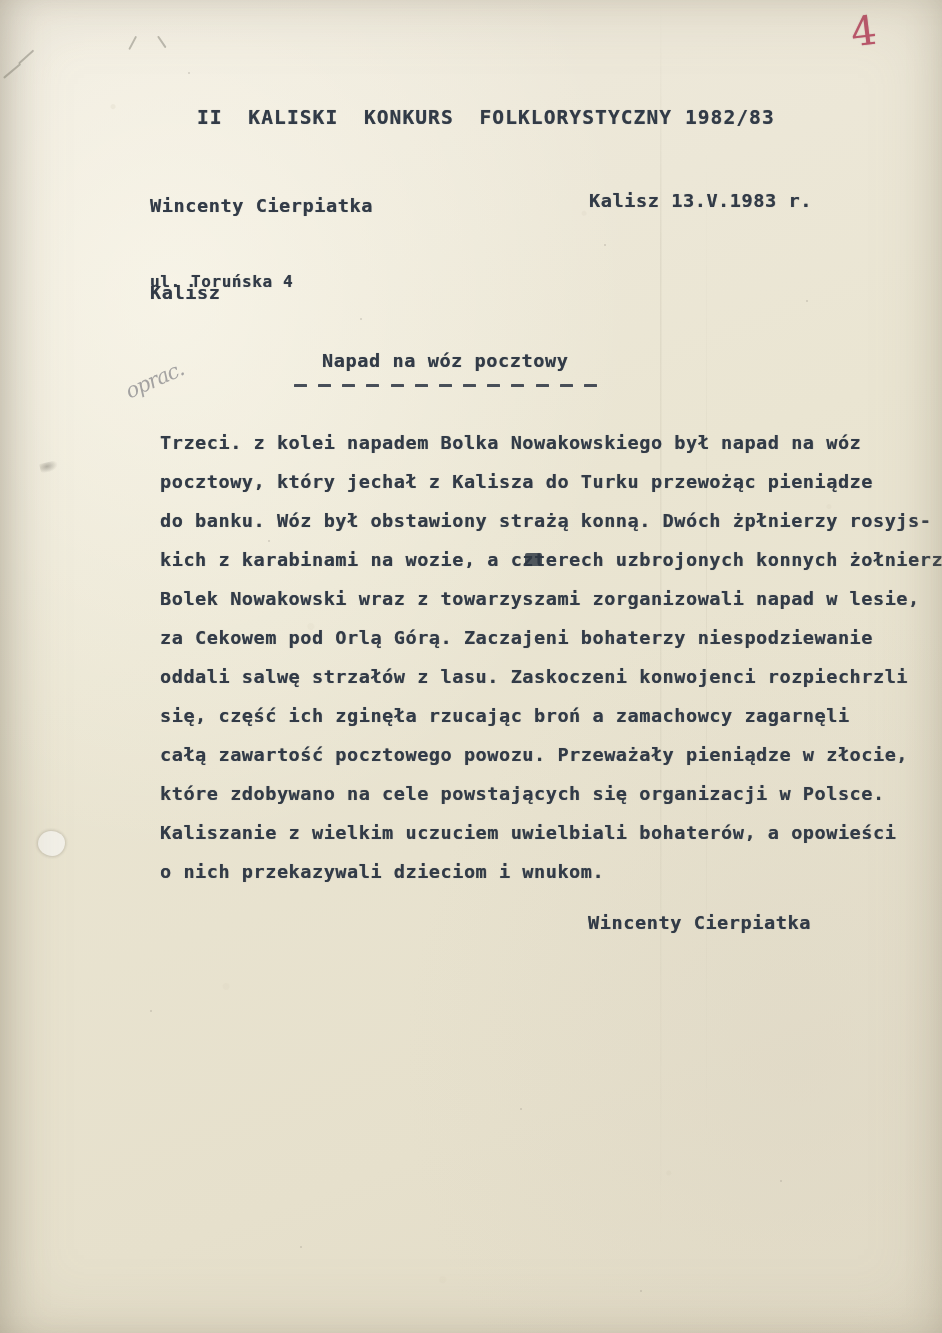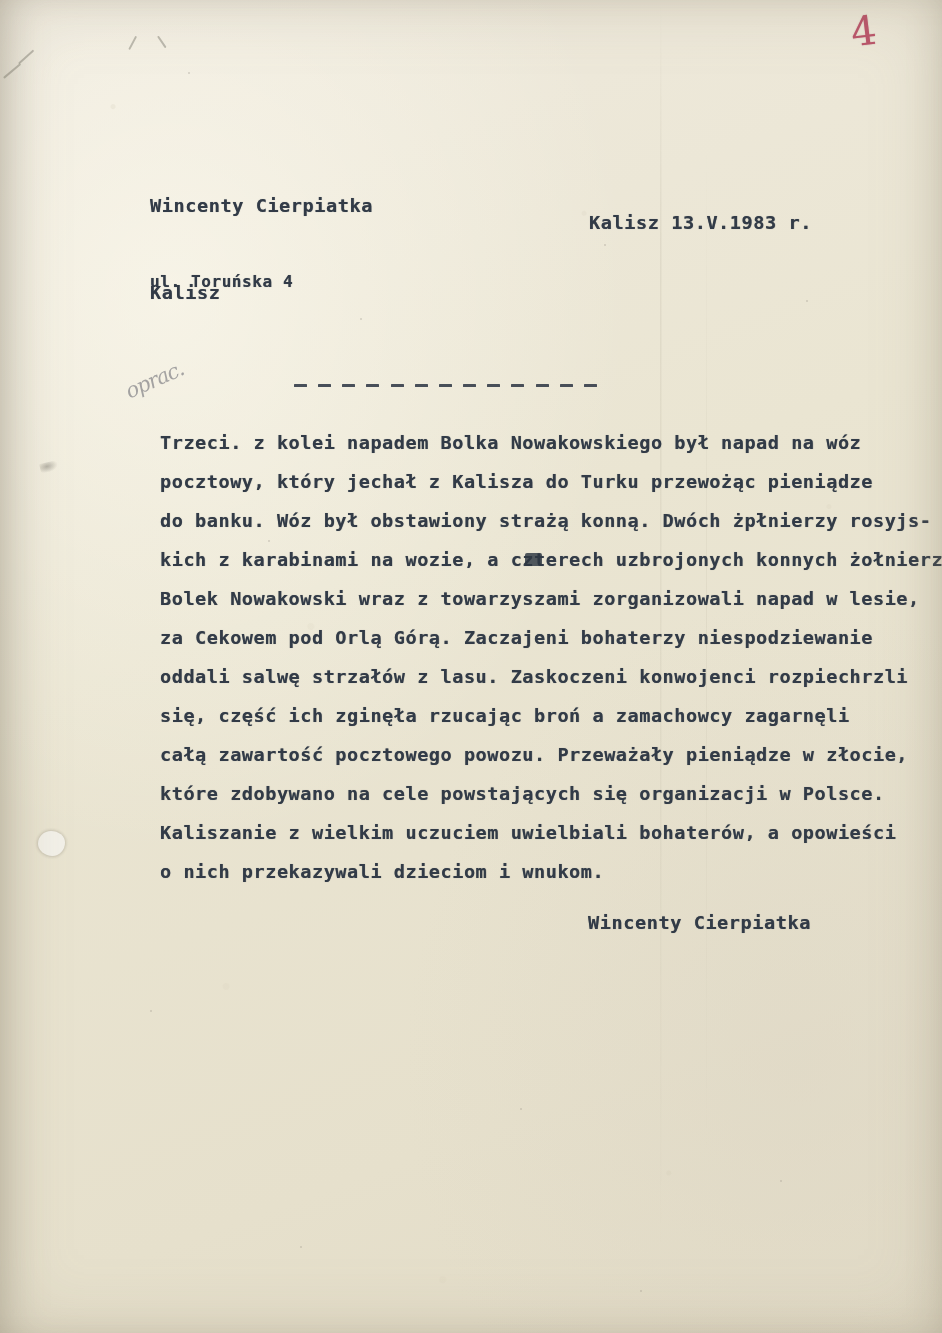--- a/index.html
+++ b/index.html
@@ -76,21 +76,21 @@
   .doc-title {
     left: 197px;
     top: 106px;
     font-size: 19.5px;
     letter-spacing: 1.1px;
   }
 
   .sender-name { left: 150px; top: 195px; font-size: 18.5px; }
   .sender-city { left: 150px; top: 234px; font-size: 18.5px; margin-top: 48px; }
   .sender-street { left: 150px; top: 272px; font-size: 16px; }
-  .place-date { left: 589px; top: 212px; font-size: 18.5px; }
+  .place-date { left: 589px; top: 190px; font-size: 18.5px; }
 
   .section-title { left: 322px; top: 350px; font-size: 18.5px; }
 
   .dashrule {
     position: absolute;
     left: 294px;
     top: 381px;
     width: 303px;
     height: 9px;
     display: flex;
@@ -215,29 +215,31 @@
   <div class="grain"></div>
   <div class="streaks"></div>
 
   <div class="folio-number">4</div>
 
   <div class="tick tick-a"></div>
   <div class="tick tick-b"></div>
   <div class="tick tick-c"></div>
   <div class="tick tick-d"></div>
 
+  <div class="typed doc-title">II  KALISKI  KONKURS  FOLKLORYSTYCZNY 1982/83</div>
 
   <div class="typed sender-name">Wincenty Cierpiatka</div>
   <div class="typed sender-city">Kalisz</div>
   <div class="typed sender-street">ul. Toruńska 4</div>
 
   <div class="typed place-date">Kalisz 13.V.1983 r.</div>
 
   <div class="margin-note">oprac.</div>
 
+  <div class="typed section-title">Napad na wóz pocztowy</div>
   <div class="dashrule">
       <i></i>
       <i></i>
       <i></i>
       <i></i>
       <i></i>
       <i></i>
       <i></i>
       <i></i>
       <i></i>

